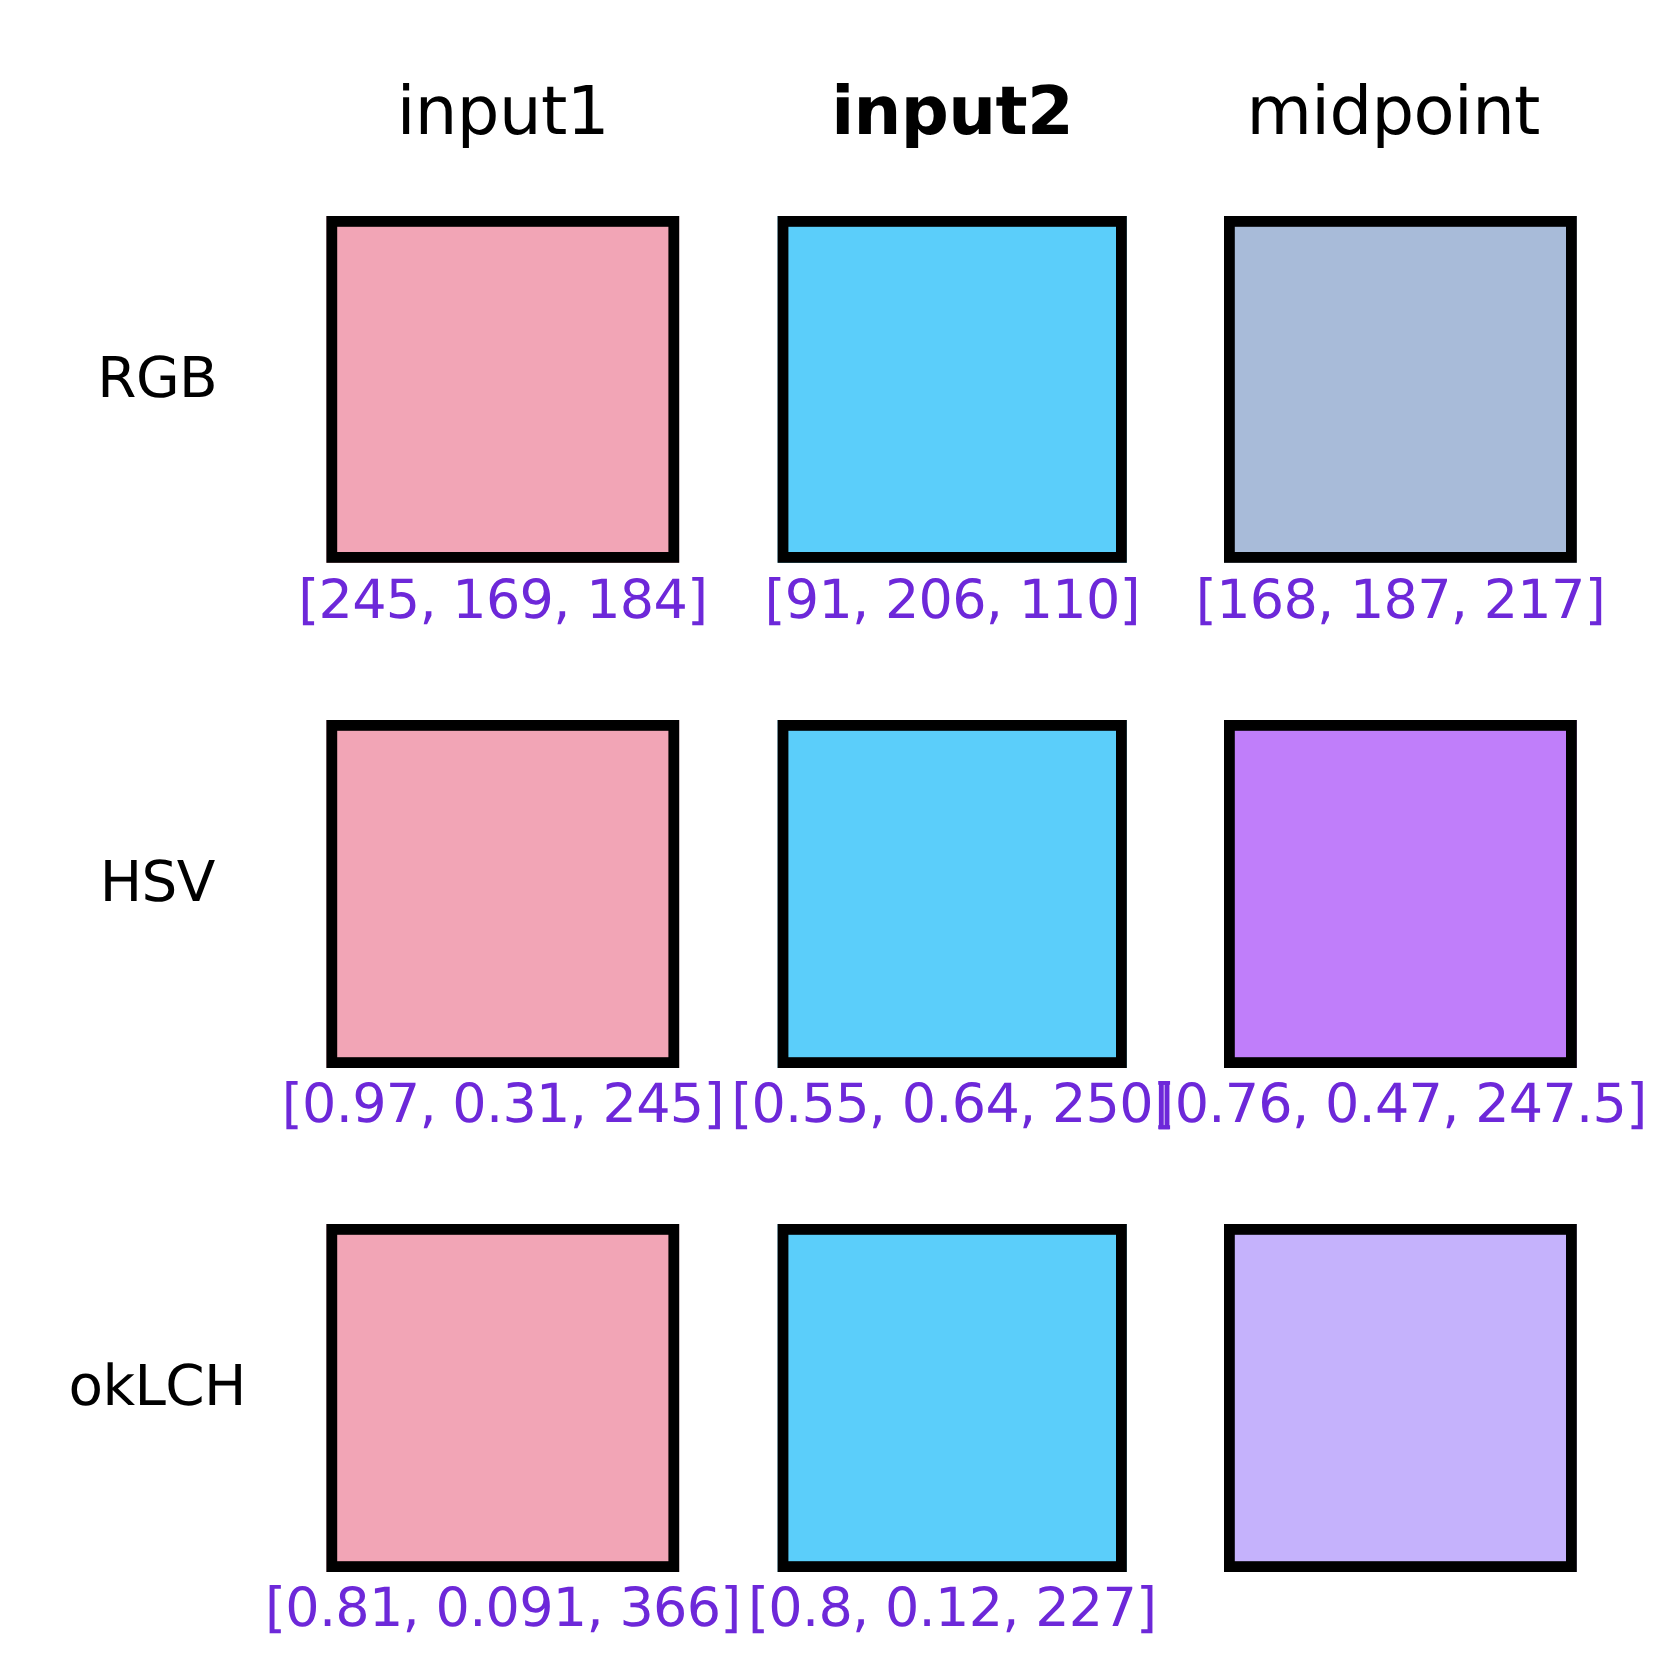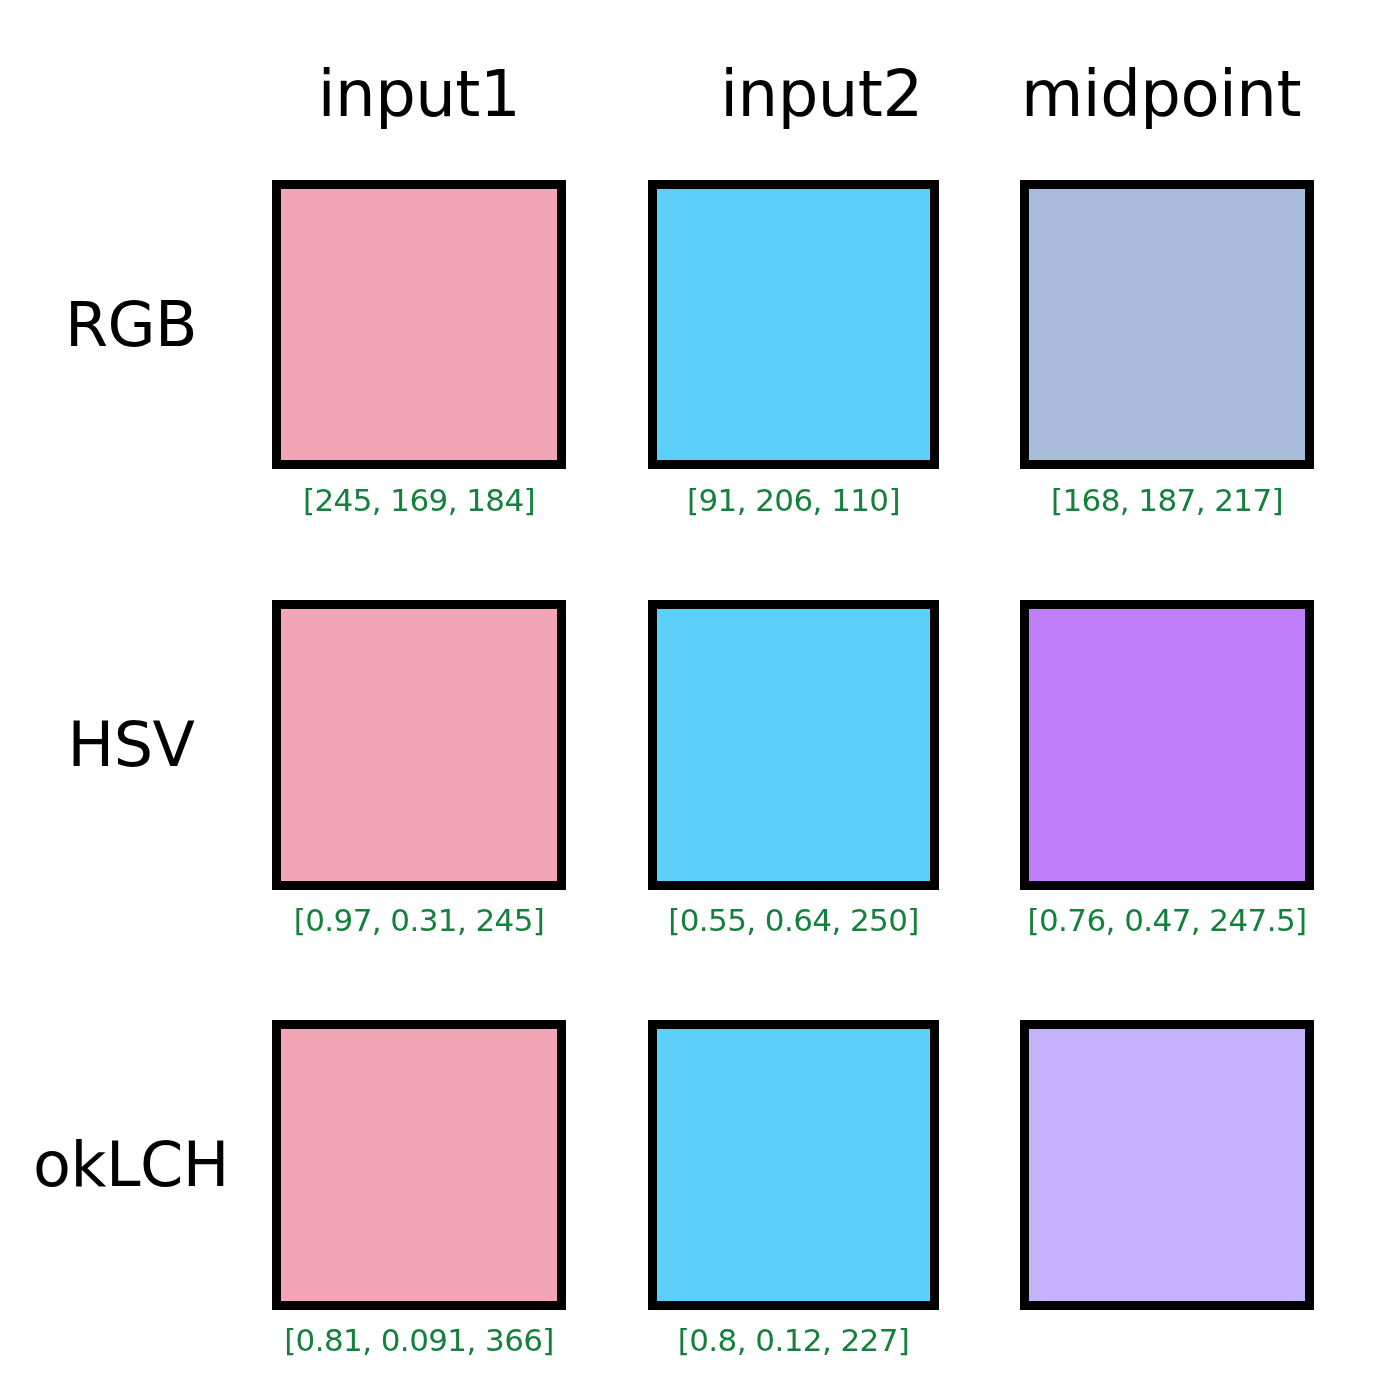--- a/index.html
+++ b/index.html
@@ -23,37 +23,37 @@
     background: #ffffff;
   }
 
   
   .col-header {
     position: absolute;
     top: 52px;
     height: 84px;
     line-height: 84px;
     text-align: center;
-    font-size: 64px;
+    font-size: 56px;
     font-weight: 400;
     letter-spacing: -0.5px;
     white-space: nowrap;
     color: #000000;
   }
   .col-header.c0 { left: 272px; width: 294px; }
-  .col-header.c1 { left: 676px; width: 291px; }
+  .col-header.c1 { left: 648px; width: 291px; font-weight: bold; }
   .col-header.c2 { left: 1008px; width: 306px; }
 
   
   .row-label {
     position: absolute;
     left: 0px;
     width: 262px;
     text-align: center;
-    font-size: 62px;
+    font-size: 47px;
     font-weight: 400;
     letter-spacing: -0.5px;
     white-space: nowrap;
     color: #000000;
   }
   .row-label.r0 { top: 288px; }
   .row-label.r1 { top: 708px; }
   .row-label.r2 { top: 1128px; }
 
   
@@ -67,25 +67,25 @@
   .swatch.c1 { left: 648px; width: 291px; }
   .swatch.c2 { left: 1020px; width: 294px; }
   .swatch.r0 { top: 180px;  height: 289px; }
   .swatch.r1 { top: 600px;  height: 290px; }
   .swatch.r2 { top: 1020px; height: 290px; }
 
   
   .caption {
     position: absolute;
     text-align: center;
-    font-size: 31px;
+    font-size: 45px;
     font-weight: 400;
     letter-spacing: -0.6px;
     white-space: nowrap;
-    color: #15803d;
+    color: #6d28d9;
     height: 56px;
     line-height: 56px;
   }
   .caption.r0 { top: 472px; }
   .caption.r1 { top: 892px; }
   .caption.r2 { top: 1312px; }
 
   .caption.c0 { left: 212px; width: 414px; }
   .caption.c1 { left: 588px; width: 411px; }
   .caption.c2 { left: 960px; width: 414px; }

